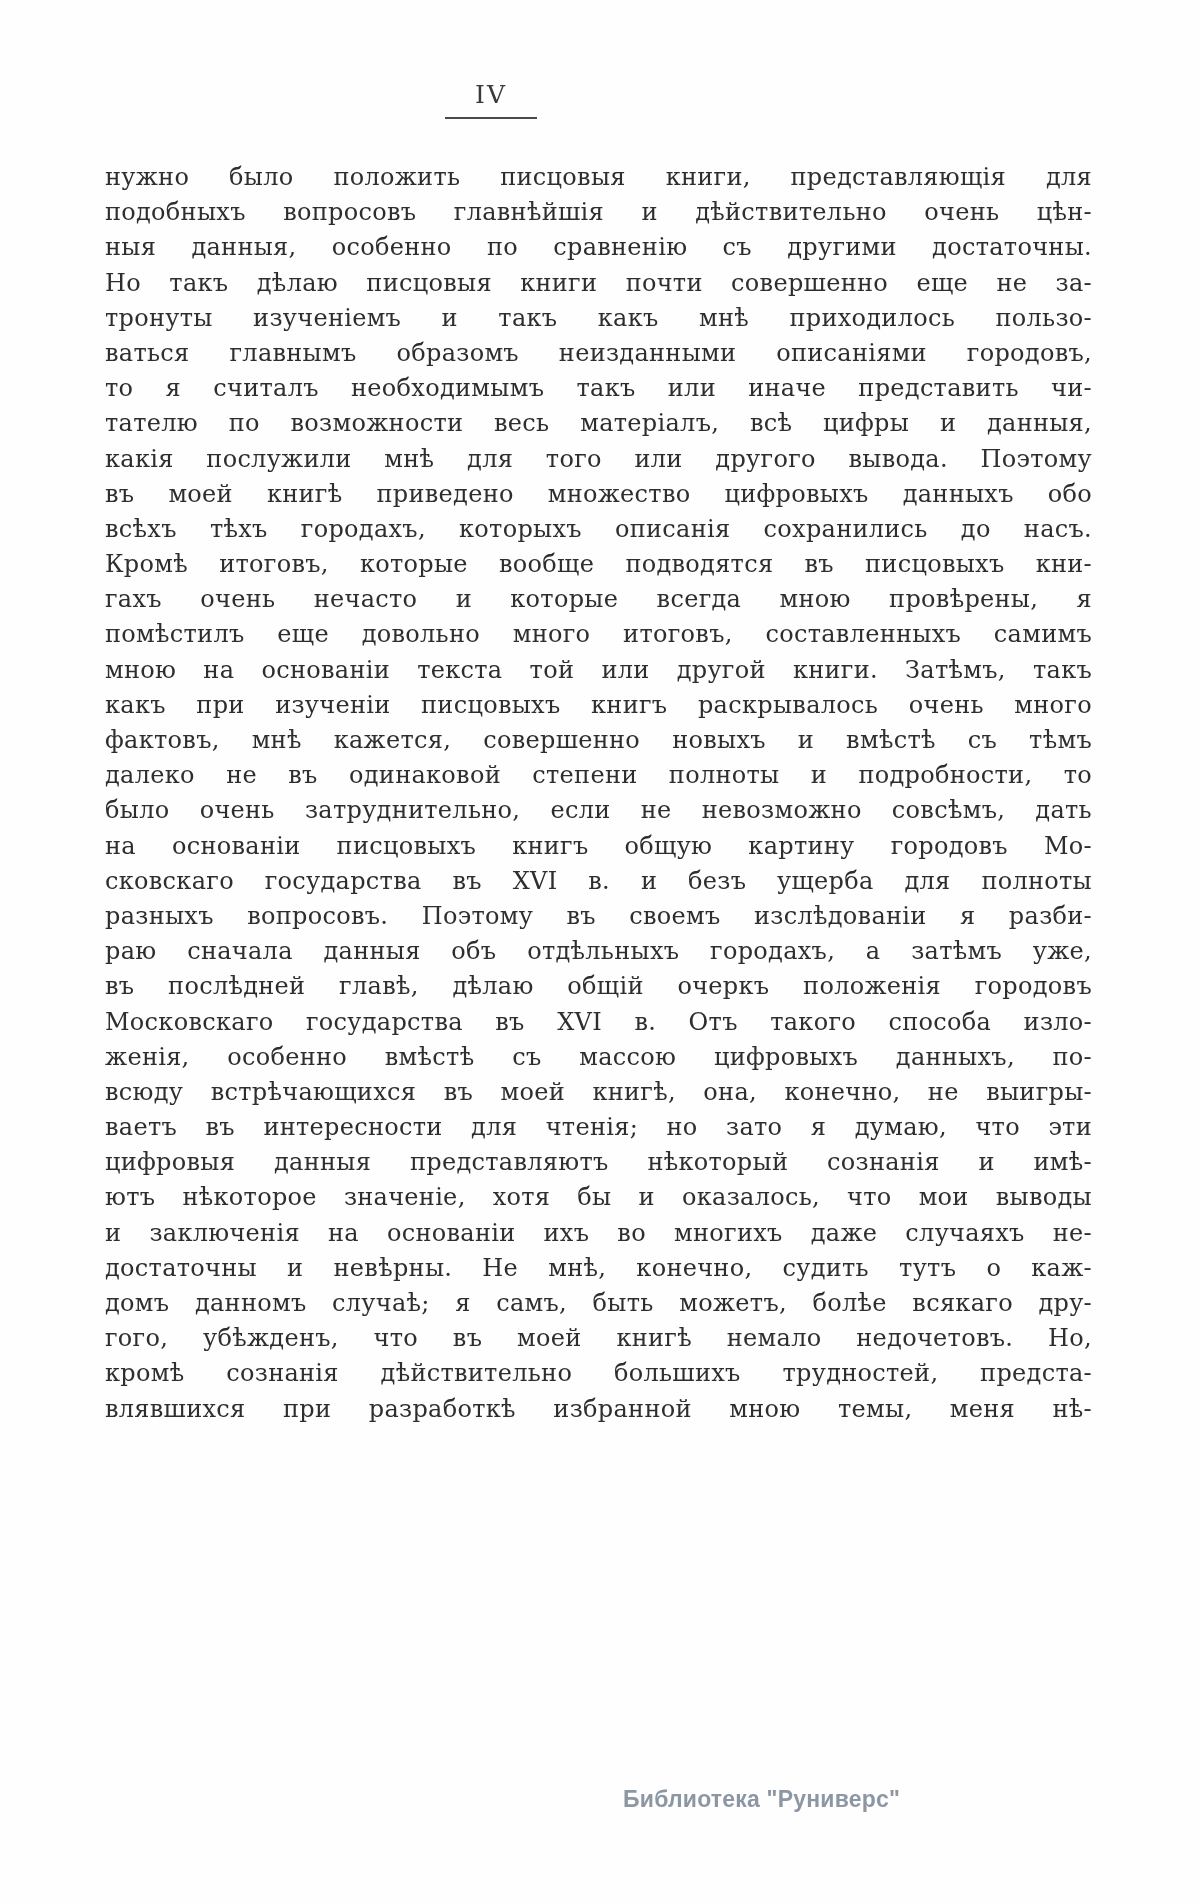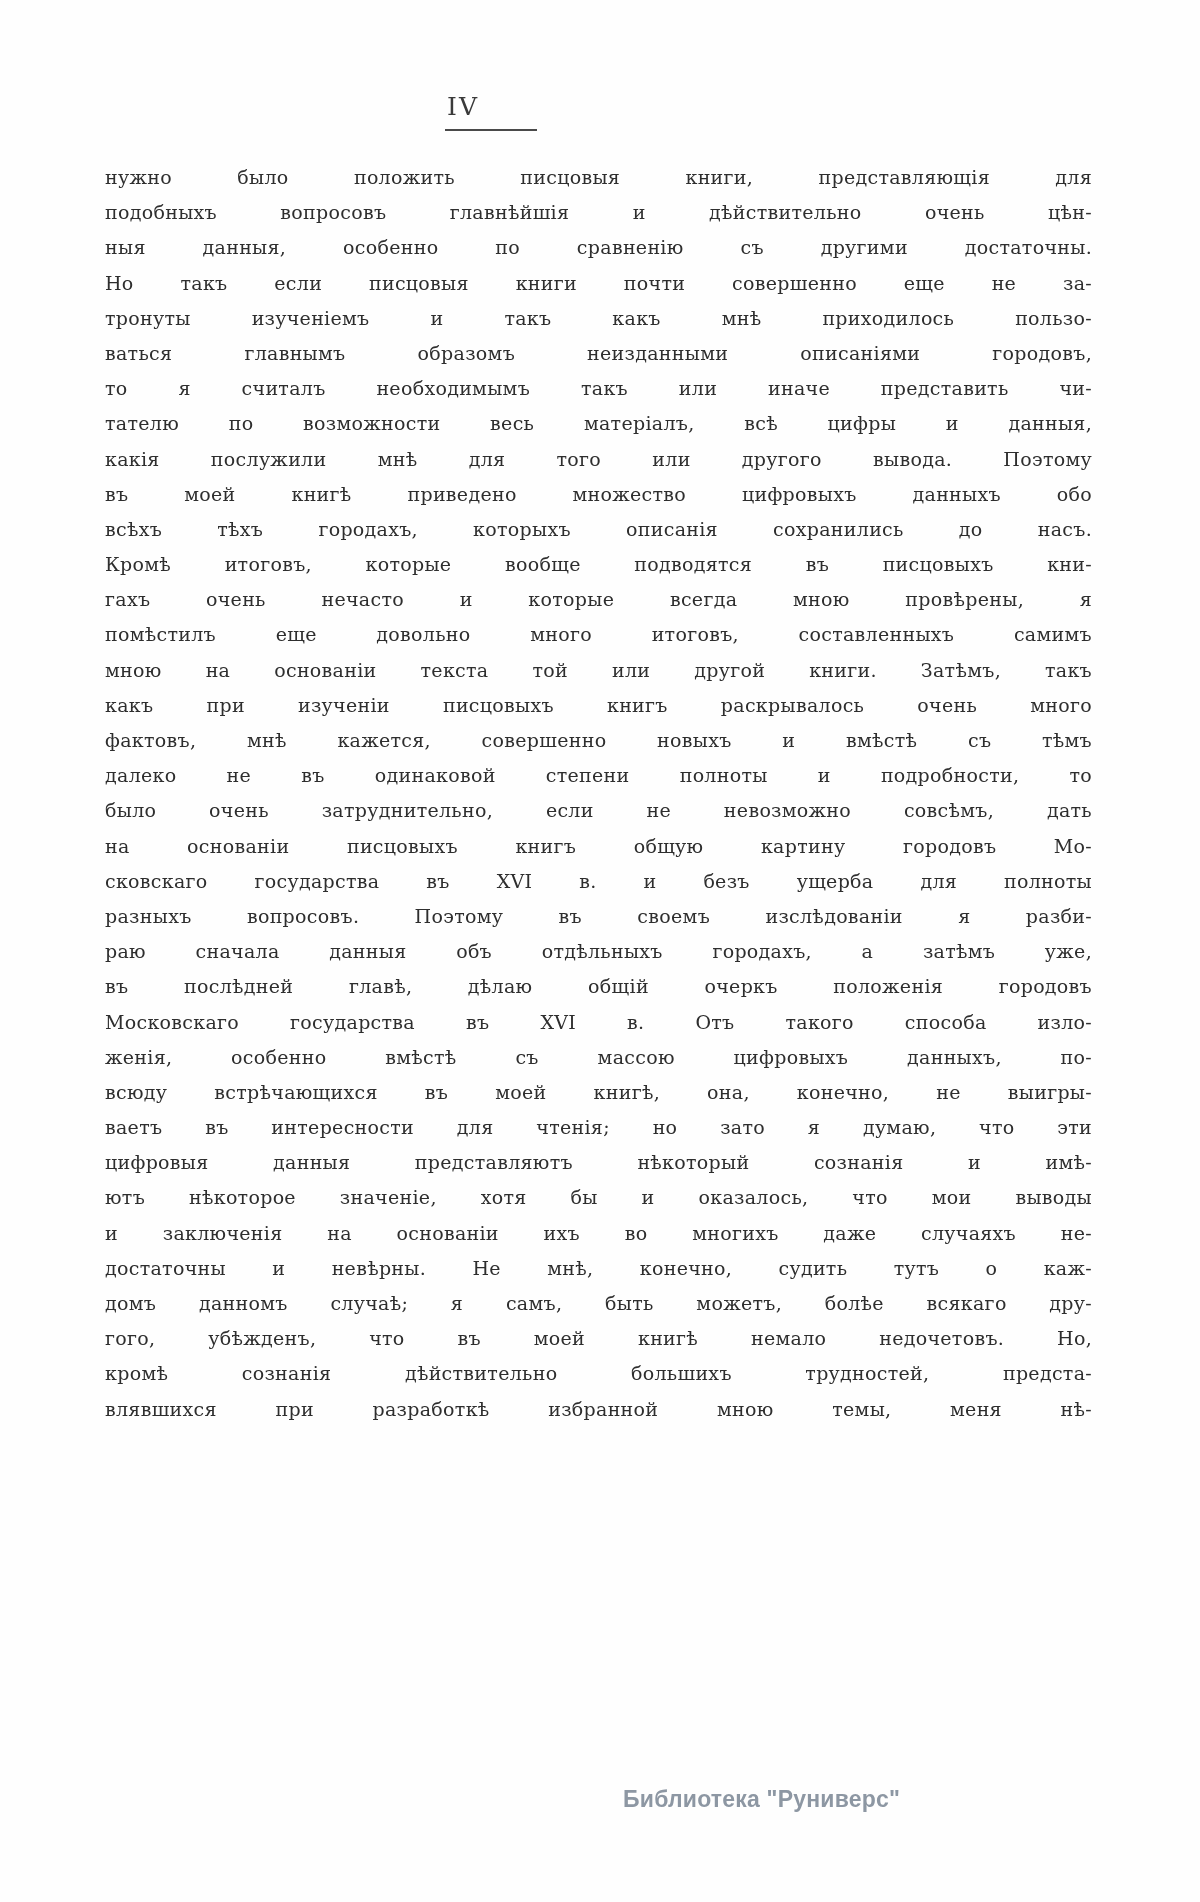--- a/index.html
+++ b/index.html
@@ -15,23 +15,24 @@
     color: #2e2e2e;
     overflow: hidden;
   }
   .page {
     position: absolute;
     inset: 0;
     background: #fefefe;
   }
   .page-number-wrap {
     position: absolute;
-    top: 92px;
+    top: 80px;
     left: 443px;
     width: 96px;
+    text-align: center;
   }
   .page-number {
     font-size: 25px;
     letter-spacing: 2px;
     color: #3a3a3a;
     display: inline-block;
     padding: 0 4px 6px 4px;
   }
   .page-number-rule {
     margin: 2px auto 0 auto;
@@ -39,21 +40,21 @@
     height: 0;
     border-bottom: 2px solid #4a4a4a;
   }
   .text-block {
     position: absolute;
     top: 160px;
     left: 105px;
     width: 987px;
   }
   .line {
-    font-size: 19px;
+    font-size: 24px;
     line-height: 35.2px;
     height: 35.2px;
     white-space: nowrap;
     text-align: justify;
     text-align-last: justify;
     -moz-text-align-last: justify;
     color: #2e2e2e;
     letter-spacing: 0.3px;
   }
   
@@ -80,21 +81,21 @@
 
   <div class="page-number-wrap">
     <div class="page-number">IV</div>
     <div class="page-number-rule"></div>
   </div>
 
   <div class="text-block">
       <div class="line">нужно было положить писцовыя книги, представляющія для</div>
       <div class="line">подобныхъ вопросовъ главнѣйшія и дѣйствительно очень цѣн-</div>
       <div class="line">ныя данныя, особенно по сравненію съ другими достаточны.</div>
-      <div class="line">Но такъ если писцовыя книги почти совершенно еще не за-</div>
+      <div class="line">Но такъ дѣлаю писцовыя книги почти совершенно еще не за-</div>
       <div class="line">тронуты изученіемъ и такъ какъ мнѣ приходилось пользо-</div>
       <div class="line">ваться главнымъ образомъ неизданными описаніями городовъ,</div>
       <div class="line">то я считалъ необходимымъ такъ или иначе представить чи-</div>
       <div class="line">тателю по возможности весь матеріалъ, всѣ цифры и данныя,</div>
       <div class="line">какія послужили мнѣ для того или другого вывода. Поэтому</div>
       <div class="line">въ моей книгѣ приведено множество цифровыхъ данныхъ обо</div>
       <div class="line">всѣхъ тѣхъ городахъ, которыхъ описанія сохранились до насъ.</div>
       <div class="line">Кромѣ итоговъ, которые вообще подводятся въ писцовыхъ кни-</div>
       <div class="line">гахъ очень нечасто и которые всегда мною провѣрены, я</div>
       <div class="line">помѣстилъ еще довольно много итоговъ, составленныхъ самимъ</div>

